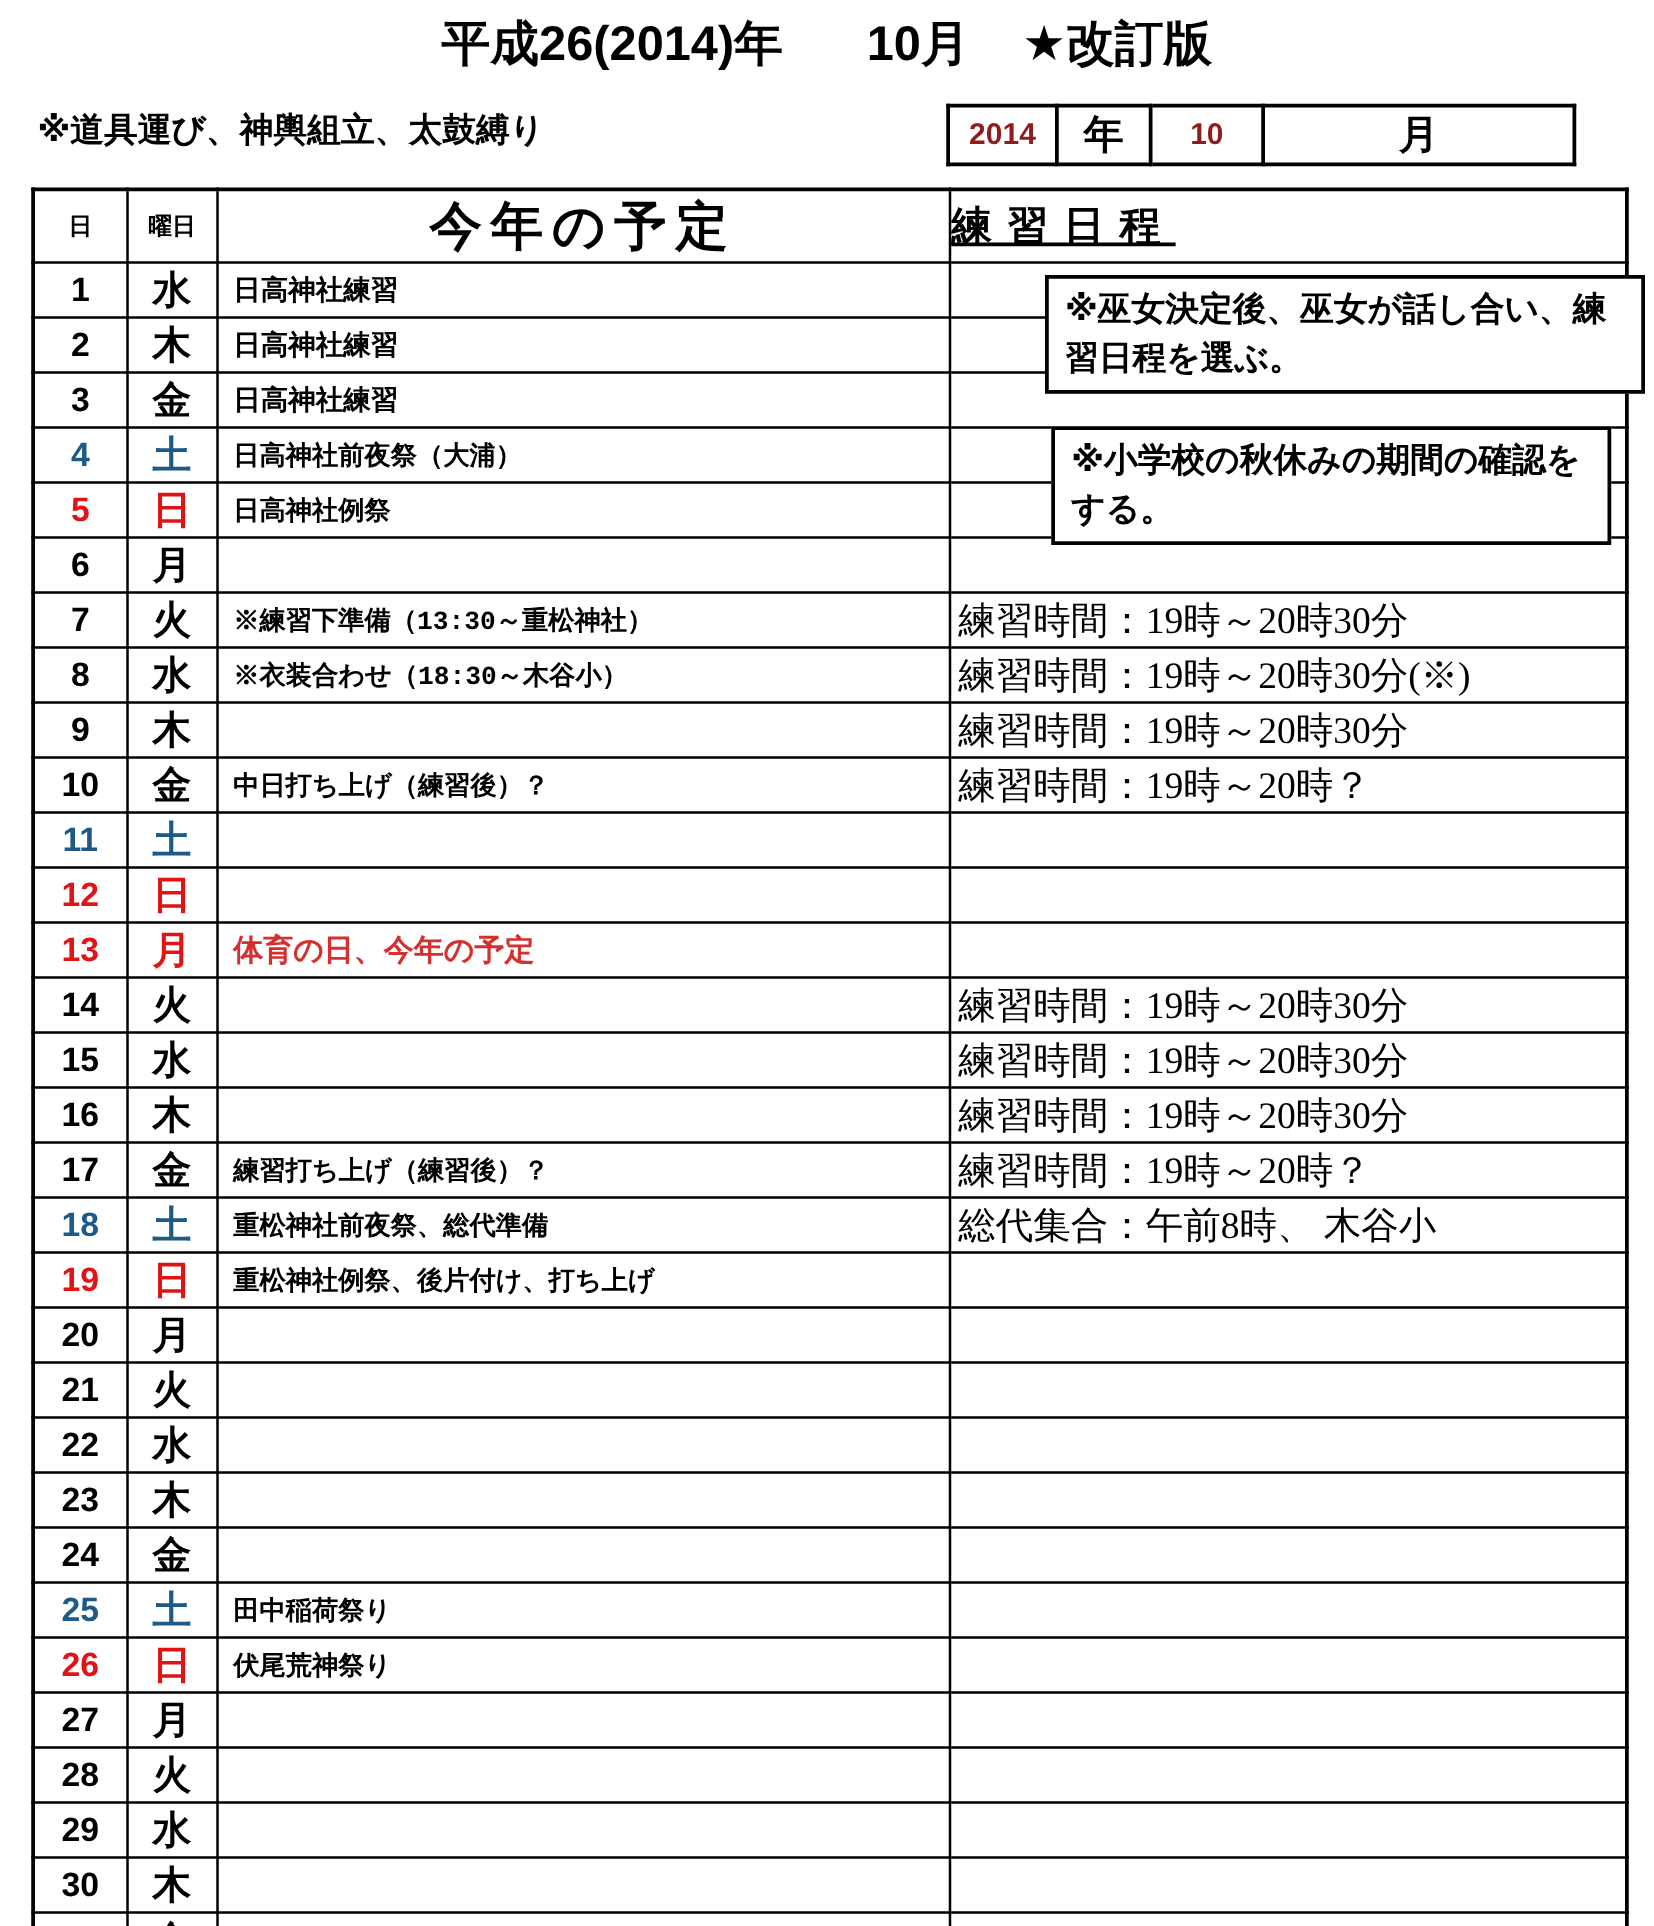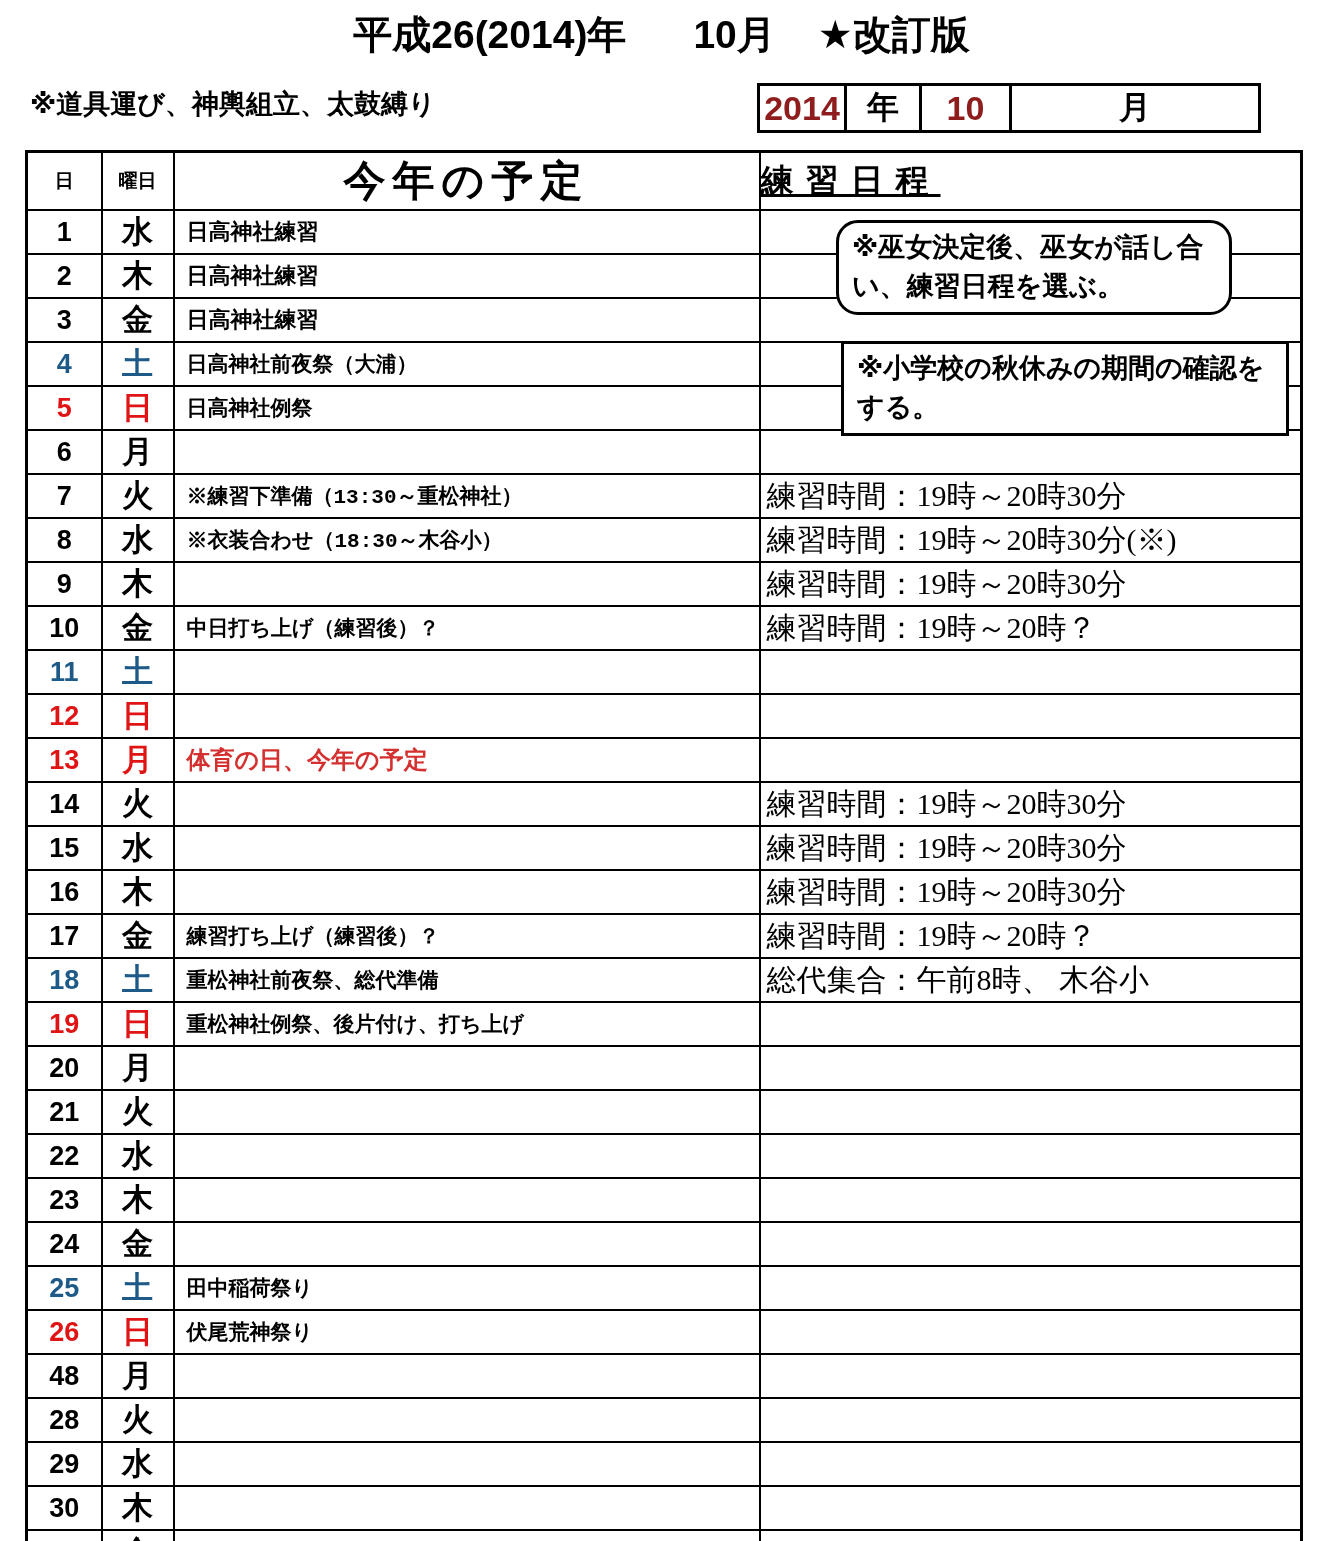--- a/index.html
+++ b/index.html
@@ -11,21 +11,21 @@
   .title{position:absolute;top:8px;left:0;width:100%;text-align:center;
     font-size:39px;font-weight:bold;white-space:nowrap;}
   .title .t-month{margin-left:67px;text-align:center;}
   .title .t-rev{margin-left:42px;}
   
   .top-note{position:absolute;left:30px;top:86px;font-size:27px;font-weight:bold;}
   
   .ym-box{position:absolute;left:757px;top:83px;border-collapse:collapse;table-layout:fixed;}
   .ym-box td{border:3px solid #000;height:40px;text-align:center;font-weight:bold;padding:0;overflow:hidden;}
   .ym-box .w1{width:84px;} .ym-box .w2{width:72px;} .ym-box .w3{width:87px;} .ym-box .w4{width:246px;}
-  .ym-box .num{color:var(--darkred);font-size:34px;}
+  .ym-box .num{color:var(--darkred);font-size:24px;}
   .ym-box .unit{font-size:32px;}
   
   .main{position:absolute;left:25px;top:150px;width:1275px;border-collapse:collapse;table-layout:fixed;
     border:3px solid #000;}
   .main th,.main td{border:2px solid #000;padding:0;overflow:hidden;white-space:nowrap;vertical-align:middle;}
   .main thead tr{height:55px;}
   .main tbody tr{height:42px;}
   th.h-day,th.h-weekday{font-size:19px;font-weight:bold;text-align:center;}
   th.h-plans{font-size:42px;font-weight:bold;text-align:center;letter-spacing:7px;}
   th.h-practice{font-size:33px;font-weight:bold;text-align:left;letter-spacing:12px;text-decoration:underline;}
@@ -33,21 +33,21 @@
   td.c-weekday{text-align:center;font-size:31px;font-weight:bold;}
   td.c-event{padding-left:12px;font-weight:bold;font-family:Liberation Mono, monospace;}
   td.c-event.ev-small{font-size:22px;}
   td.c-event.ev-large{font-size:21px;}
   td.c-event.ev-small-red{font-size:24px;color:var(--holiday);}
   td.c-practice{padding-left:6px;font-family:"Liberation Serif","DejaVu Serif",serif;font-size:30px;margin-left:36px;}
   .sun{color:var(--sun);} .sat{color:var(--sat);}
   
   .float-note{position:absolute;background:#fff;border:3px solid #000;box-sizing:border-box;
     font-weight:bold;font-size:27px;line-height:39px;padding:5px 12px 6px 13px;}
-  #noteA{left:836px;top:220px;width:396px;min-height:88px;border-radius:22px;}
+  #noteA{left:836px;top:220px;width:480px;min-height:88px;}
   #noteB{left:841px;top:341px;width:448px;min-height:91px;}
 </style>
 </head>
 <body>
 
 <div class="page" style="--sun: #e01414; --sat: #1e5a87; --darkred: #901d1d; --holiday: #d53030;">
 
   <div class="title">
     <span>平成26(2014)年</span><span class="t-month">10月</span><span class="t-rev">★改訂版</span>
   </div>
@@ -231,21 +231,21 @@
           <td class="c-event ev-large">田中稲荷祭り</td>
           <td class="c-practice"></td>
         </tr>
         <tr>
           <td class="c-day sun">26</td>
           <td class="c-weekday sun">日</td>
           <td class="c-event ev-large">伏尾荒神祭り</td>
           <td class="c-practice"></td>
         </tr>
         <tr>
-          <td class="c-day">48</td>
+          <td class="c-day">27</td>
           <td class="c-weekday">月</td>
           <td class="c-event ev-large"></td>
           <td class="c-practice"></td>
         </tr>
         <tr>
           <td class="c-day">28</td>
           <td class="c-weekday">火</td>
           <td class="c-event ev-large"></td>
           <td class="c-practice"></td>
         </tr>

